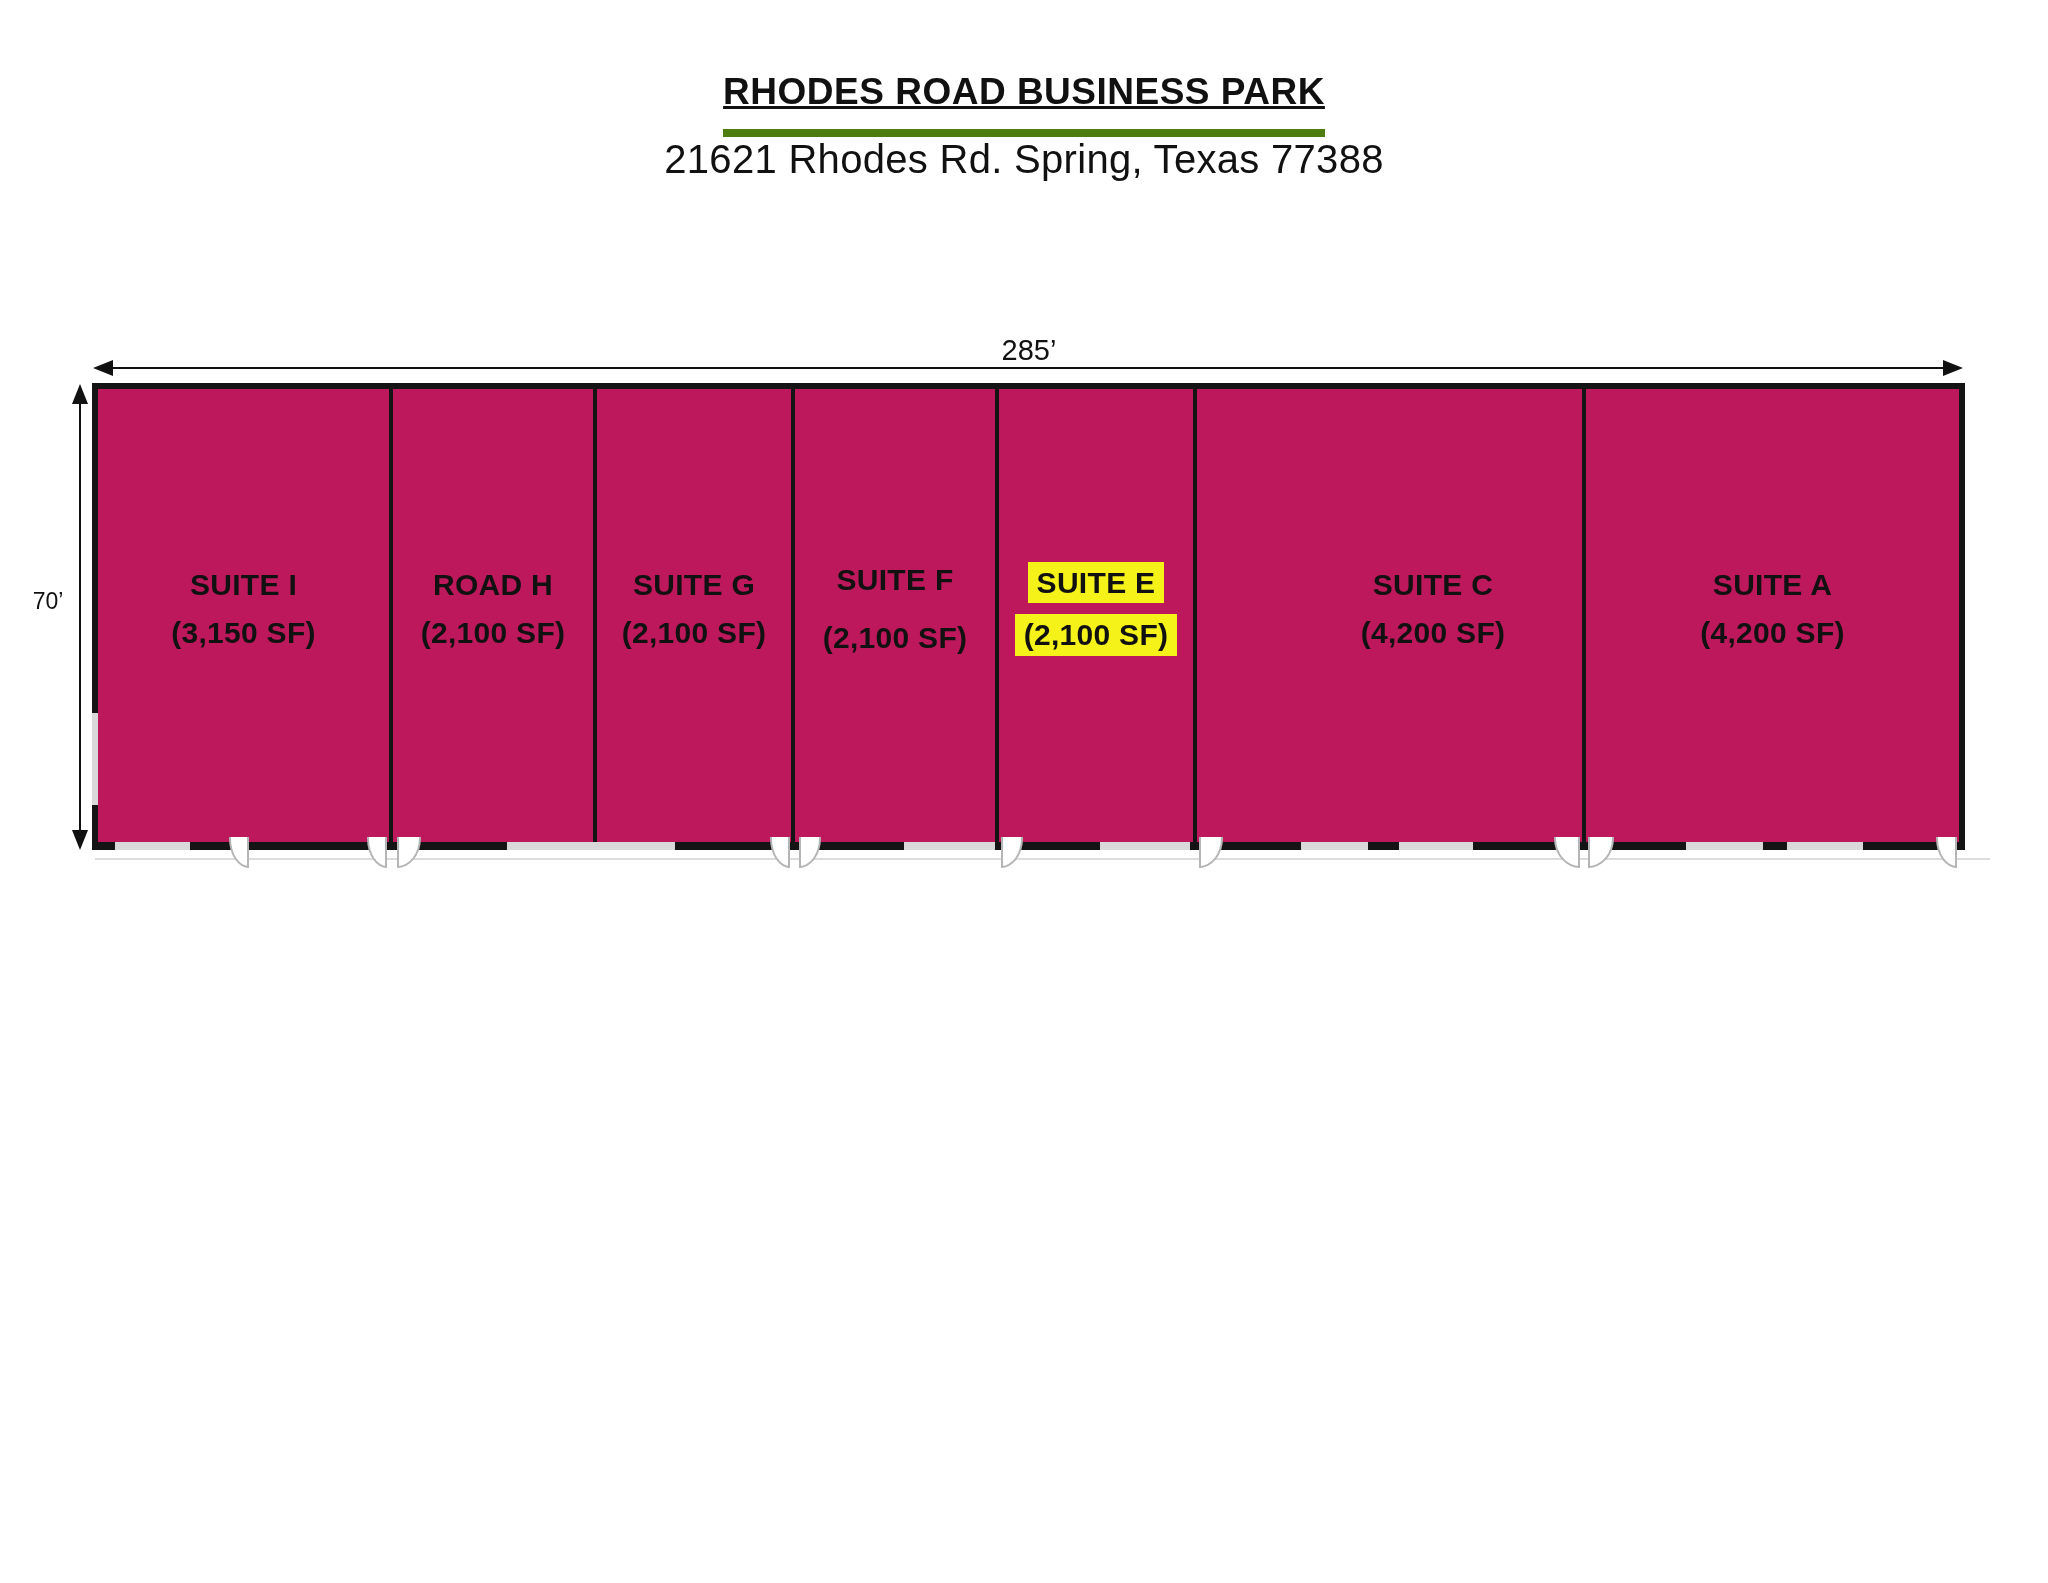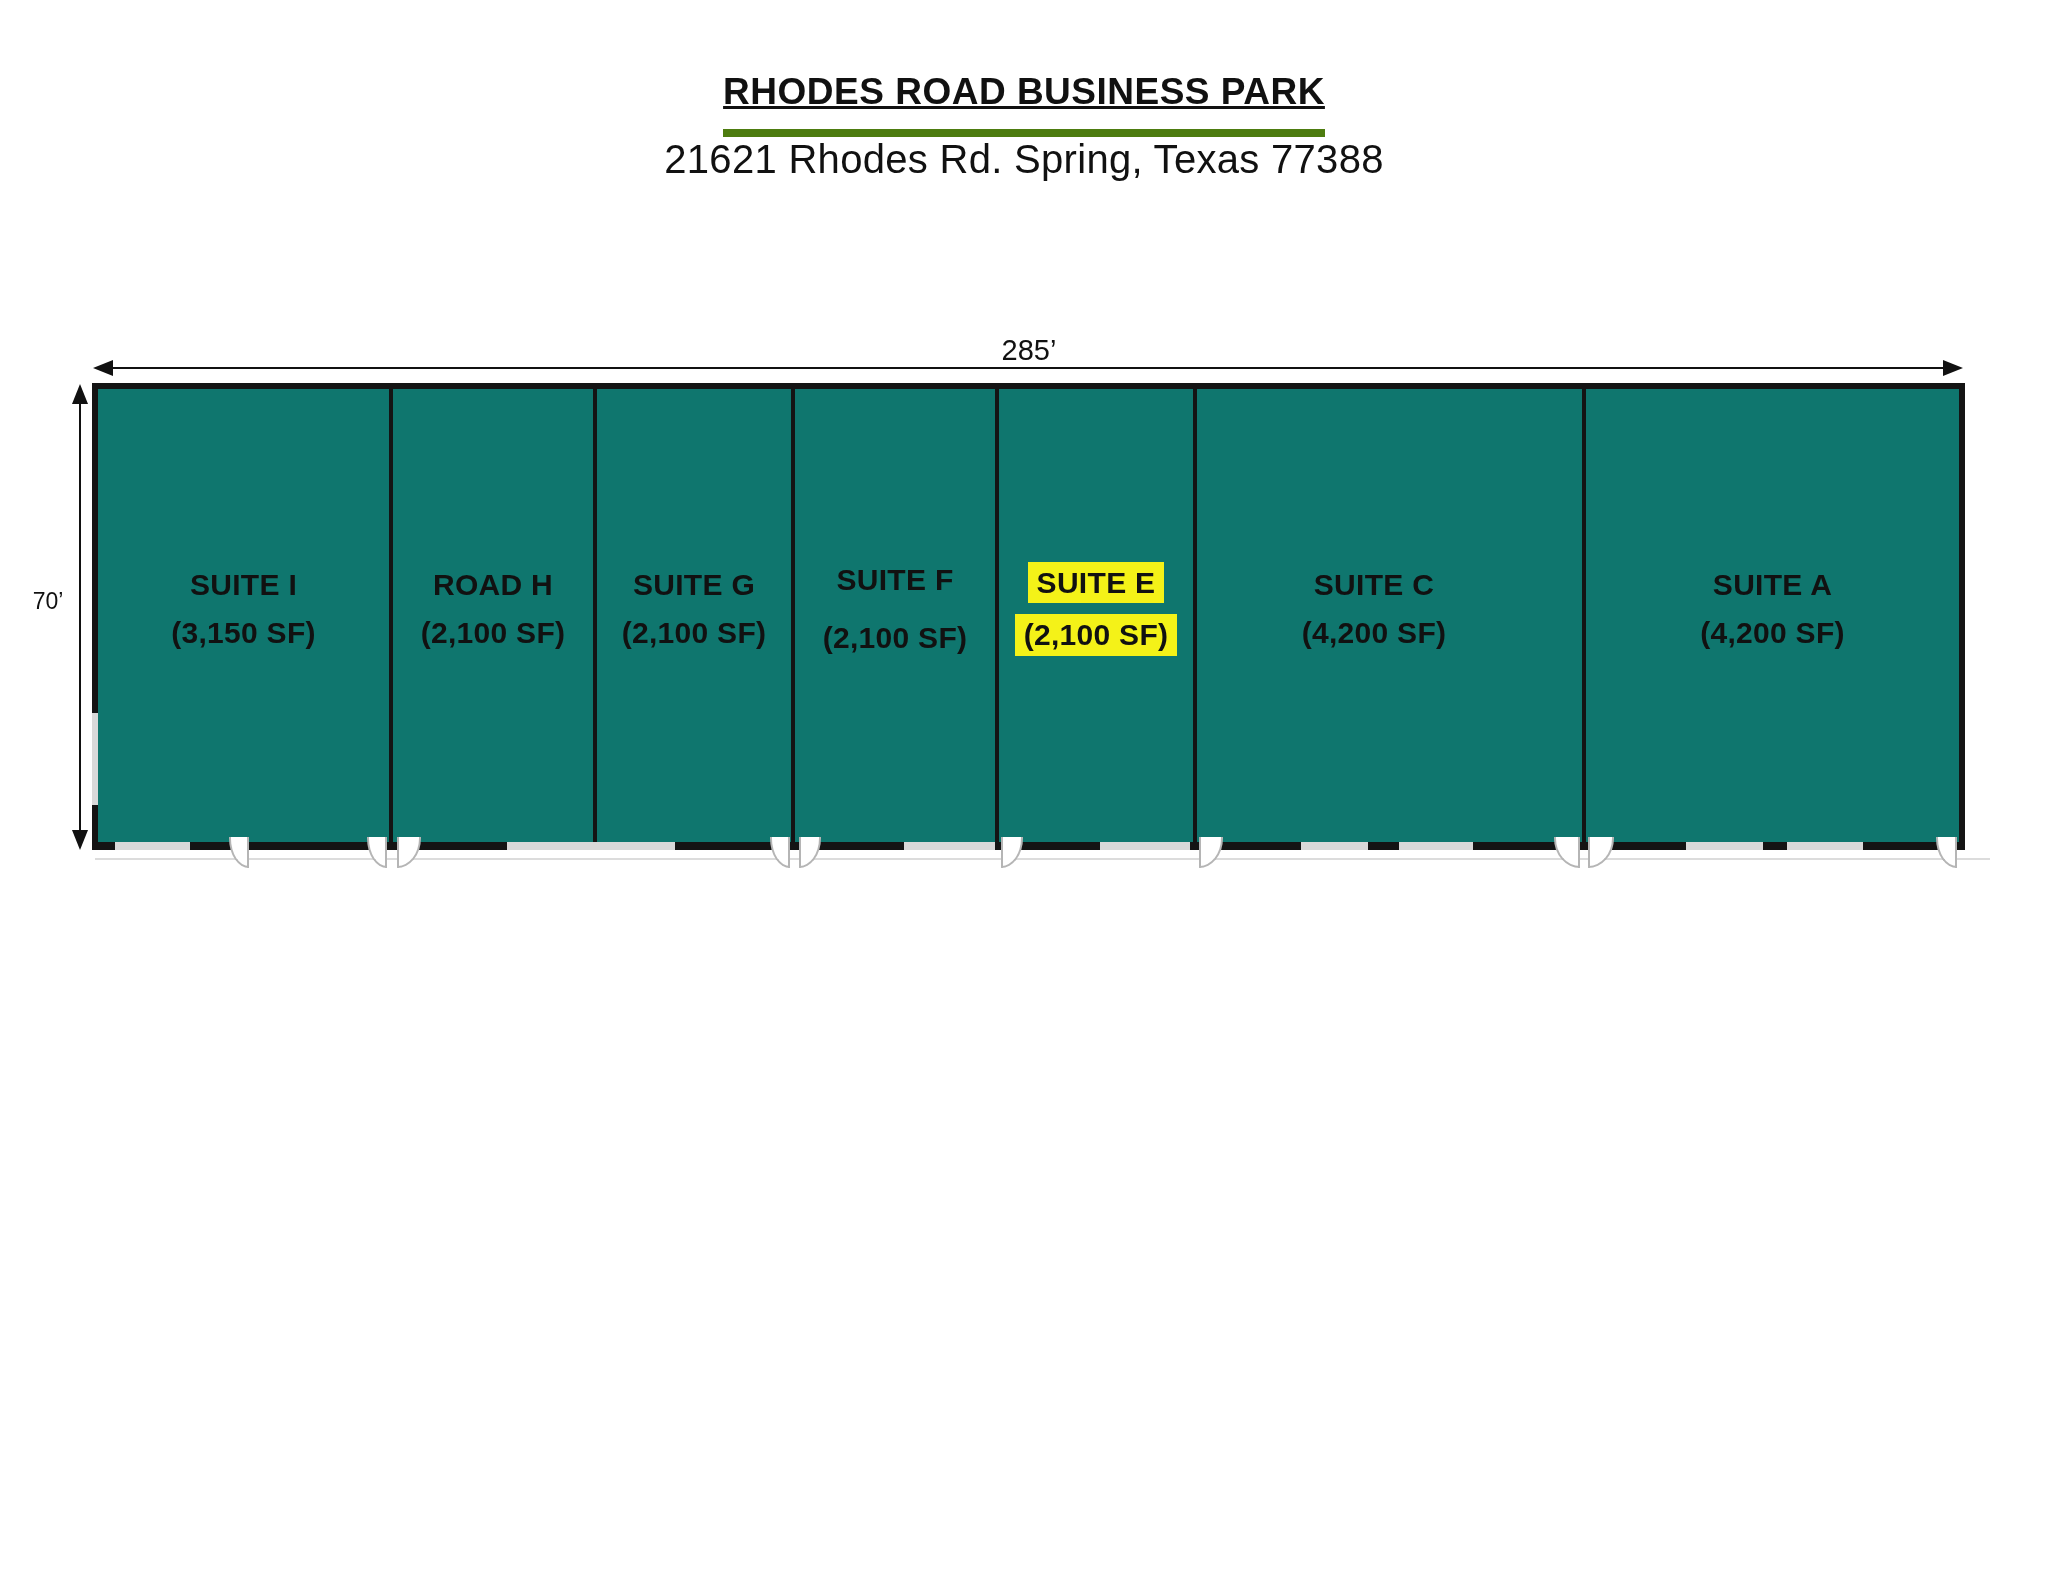--- a/index.html
+++ b/index.html
@@ -52,21 +52,21 @@
   .arrow-down { left: 72px; top: 830px; border-left: 8px solid transparent; border-right: 8px solid transparent; border-top: 20px solid #111; }
 
   
   .building {
     position: absolute;
     left: 92px; top: 383px;
     width: 1873px; height: 467px;
     box-sizing: border-box;
     border: 6px solid #141414;
     border-bottom-width: 8px;
-    background: #0f766e;
+    background: #be185d;
   }
   .partition {
     position: absolute;
     top: 0; width: 4px; height: 100%;
     background: #141414;
     z-index: 3;
   }
   .suite {
     position: absolute;
     top: 0; height: 100%;
@@ -186,21 +186,21 @@
       <span class="line">(2,100 SF)</span>
     </div>
     <div class="suite" style="left:697px;  width:200px;gap:21px;">
       <span class="line">SUITE F</span>
       <span class="line">(2,100 SF)</span>
     </div>
     <div class="suite" style="left:901px;  width:194px;">
       <span class="line hl" style="background: rgb(244, 242, 24);">SUITE E</span>
       <span class="line hl" style="background: rgb(244, 242, 24);">(2,100 SF)</span>
     </div>
-    <div class="suite" style="left:1099px; width:354px;">
+    <div class="suite" style="left:1158px; width:354px;">
       <span class="line">SUITE C</span>
       <span class="line">(4,200 SF)</span>
     </div>
     <div class="suite" style="left:1488px; width:373px;">
       <span class="line">SUITE A</span>
       <span class="line">(4,200 SF)</span>
     </div>
   </div>
 
   <div class="sidewalk-line"></div>

